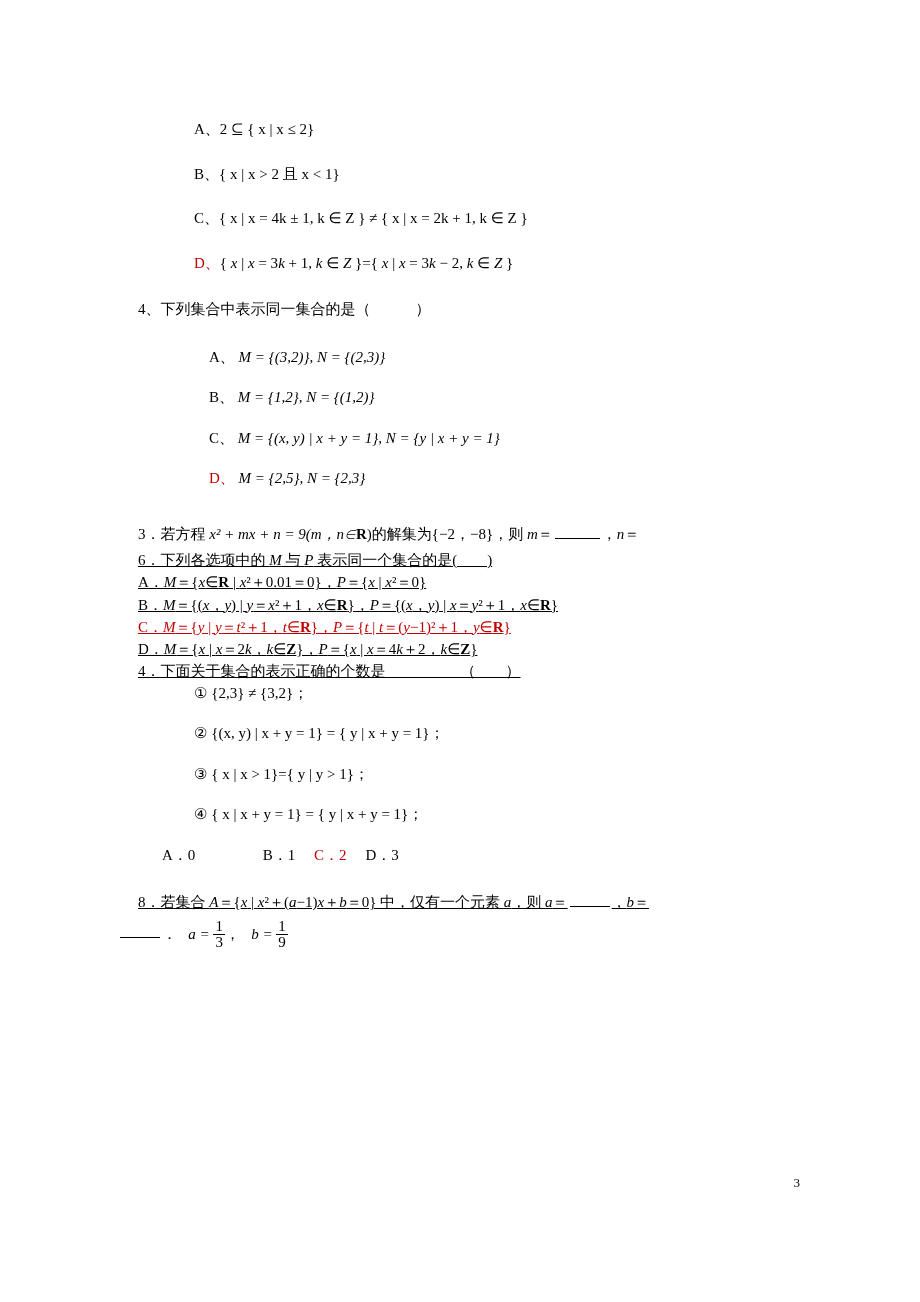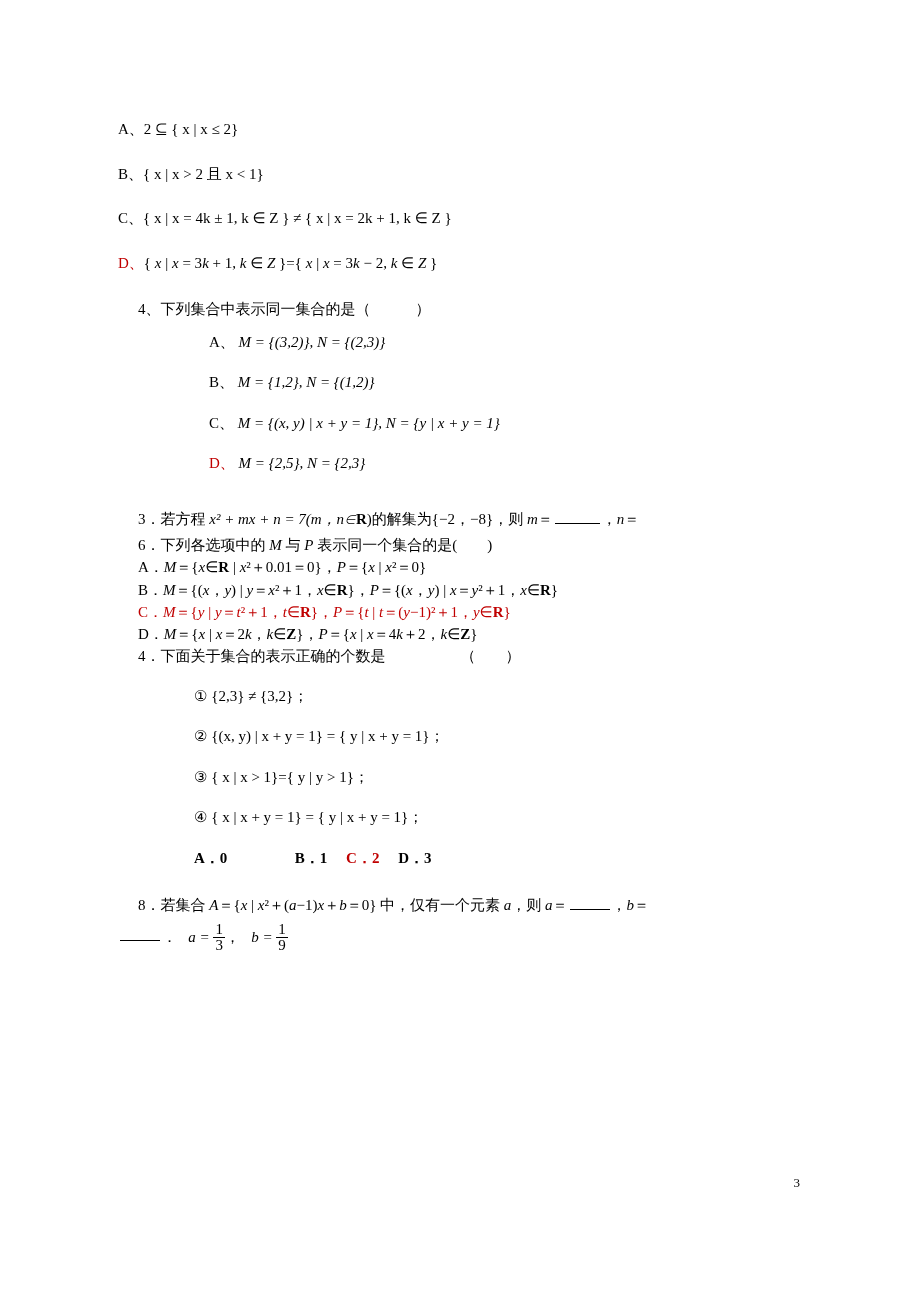--- a/index.html
+++ b/index.html
@@ -11,40 +11,40 @@
     margin: 0;
     padding: 0;
     line-height: 1.5;
   }
   .page {
     padding: 118px 130px 60px 118px;
     position: relative;
     min-height: 1220px;
     box-sizing: border-box;
   }
-  .indent1 { margin-bottom: 22px; }
-  .indent-q4 { margin-left: 20px; margin-bottom: 10px; }
+  .indent1 { margin-left: 76px; margin-bottom: 22px; }
+  .indent-q4 { margin-left: 20px; margin-bottom: 25px; }
   .indent2-center { margin-left: 91px; margin-bottom: 18px; }
   .qline { margin-left: 20px; margin-top: 28px; margin-bottom: 6px; }
-  .plain { margin-left: 20px; margin-top: 2px; }
+  .plain { margin-left: 20px; margin-top: 2px; text-decoration: underline; }
   .red { color: #c00000; }
   .blank { display: inline-block; border-bottom: 1px solid #000; min-width: 45px; height: 0.95em; vertical-align: baseline; margin: 0 2px; }
   .blank-short { display: inline-block; border-bottom: 1px solid #000; min-width: 40px; height: 0.95em; vertical-align: baseline; margin: 0 2px; }
   .i { font-style: italic; font-family: "Times New Roman", serif; }
   .m { font-family: "Times New Roman", serif; }
   .bold { font-weight: bold; }
   .sub { vertical-align: baseline; }
   .pagenum {
     position: absolute;
     bottom: 28px;
     right: 120px;
     font-size: 13px;
   }
-  .q7-item { margin-left: 76px; margin-top: 18px; margin-bottom: 18px; }
-  .q7-ans { margin-left: 76px; margin-top: 8px; font-weight: bold; }
+  .q7-item { margin-left: 76px; margin-bottom: 18px; }
+  .q7-ans { margin-left: 44px; margin-top: 8px; }
   .frac {
     display: inline-block;
     vertical-align: middle;
     text-align: center;
     font-family: "Times New Roman", serif;
     line-height: 1.05;
   }
   .frac .n { display: block; padding: 0 2px; }
   .frac .d { display: block; border-top: 1px solid #000; padding: 0 2px; }
   .gap-top { margin-top: 24px; }
@@ -81,21 +81,21 @@
 <div class="indent2-center">
   <span class="sub">C、</span>
   <span class="m i">M = {(x, y) | x + y = 1}, N = {y | x + y = 1}</span>
 </div>
 <div class="indent2-center">
   <span class="sub red">D、</span>
   <span class="m i">M = {2,5}, N = {2,3}</span>
 </div>
 
 <div class="qline lh" style="margin-top:34px;">
-  <span>3．若方程 </span><span class="i m">x² + mx + n = 7(m，n∈</span><span class="bold m">R</span><span>)的解集为{−2，−8}，则 </span><span class="i m">m</span><span>＝</span><span class="blank"></span><span>，</span><span class="i m">n</span><span>＝</span>
+  <span>3．若方程 </span><span class="i m">x² + mx + n = 9(m，n∈</span><span class="bold m">R</span><span>)的解集为{−2，−8}，则 </span><span class="i m">m</span><span>＝</span><span class="blank"></span><span>，</span><span class="i m">n</span><span>＝</span>
 </div>
 
 <div class="plain lh">
   <span>6．下列各选项中的 </span><span class="i m">M</span><span> 与 </span><span class="i m">P</span><span> 表示同一个集合的是(　　)</span>
 </div>
 <div class="plain lh">
   <span>A．<span class="i m">M</span>＝{<span class="i m">x</span>∈<span class="bold m">R</span> | <span class="i m">x</span>²＋0.01＝0}，<span class="i m">P</span>＝{<span class="i m">x</span> | <span class="i m">x</span>²＝0}</span>
 </div>
 <div class="plain lh">
   <span>B．<span class="i m">M</span>＝{(<span class="i m">x</span>，<span class="i m">y</span>) | <span class="i m">y</span>＝<span class="i m">x</span>²＋1，<span class="i m">x</span>∈<span class="bold m">R</span>}，<span class="i m">P</span>＝{(<span class="i m">x</span>，<span class="i m">y</span>) | <span class="i m">x</span>＝<span class="i m">y</span>²＋1，<span class="i m">x</span>∈<span class="bold m">R</span>}</span>
@@ -122,21 +122,21 @@
 <div class="q7-item">
   <span class="m">④ { x | x + y = 1} = { y | x + y = 1}；</span>
 </div>
 <div class="q7-ans">
   <span>A．0</span>&nbsp;&nbsp;&nbsp;&nbsp;&nbsp;&nbsp;&nbsp;&nbsp;&nbsp;&nbsp;&nbsp;&nbsp;&nbsp;&nbsp;&nbsp;&nbsp;&nbsp;
   <span>B．1</span>&nbsp;&nbsp;&nbsp;&nbsp;
   <span class="red">C．2</span>&nbsp;&nbsp;&nbsp;&nbsp;
   <span>D．3</span>
 </div>
 
-<div class="qline lh" style="margin-top:26px;">
+<div class="qline lh" style="margin-top:26px;text-decoration:underline;">
   <span>8．若集合 <span class="i m">A</span>＝{<span class="i m">x</span> | <span class="i m">x</span>²＋(<span class="i m">a</span>−1)<span class="i m">x</span>＋<span class="i m">b</span>＝0} 中，仅有一个元素 <span class="i m">a</span>，则 </span><span class="i m">a</span><span>＝</span><span class="blank-short"></span><span>，</span><span class="i m">b</span><span>＝</span>
 </div>
 <div style="margin-left:0;">
   <span class="blank-short"></span><span>．</span>&nbsp;&nbsp;
   <span class="i m">a =&nbsp;</span><span class="frac"><span class="n">1</span><span class="d">3</span></span><span>，</span>&nbsp;&nbsp;
   <span class="i m">b =&nbsp;</span><span class="frac"><span class="n">1</span><span class="d">9</span></span>
 </div>
 
 <div class="pagenum">3</div>
 

